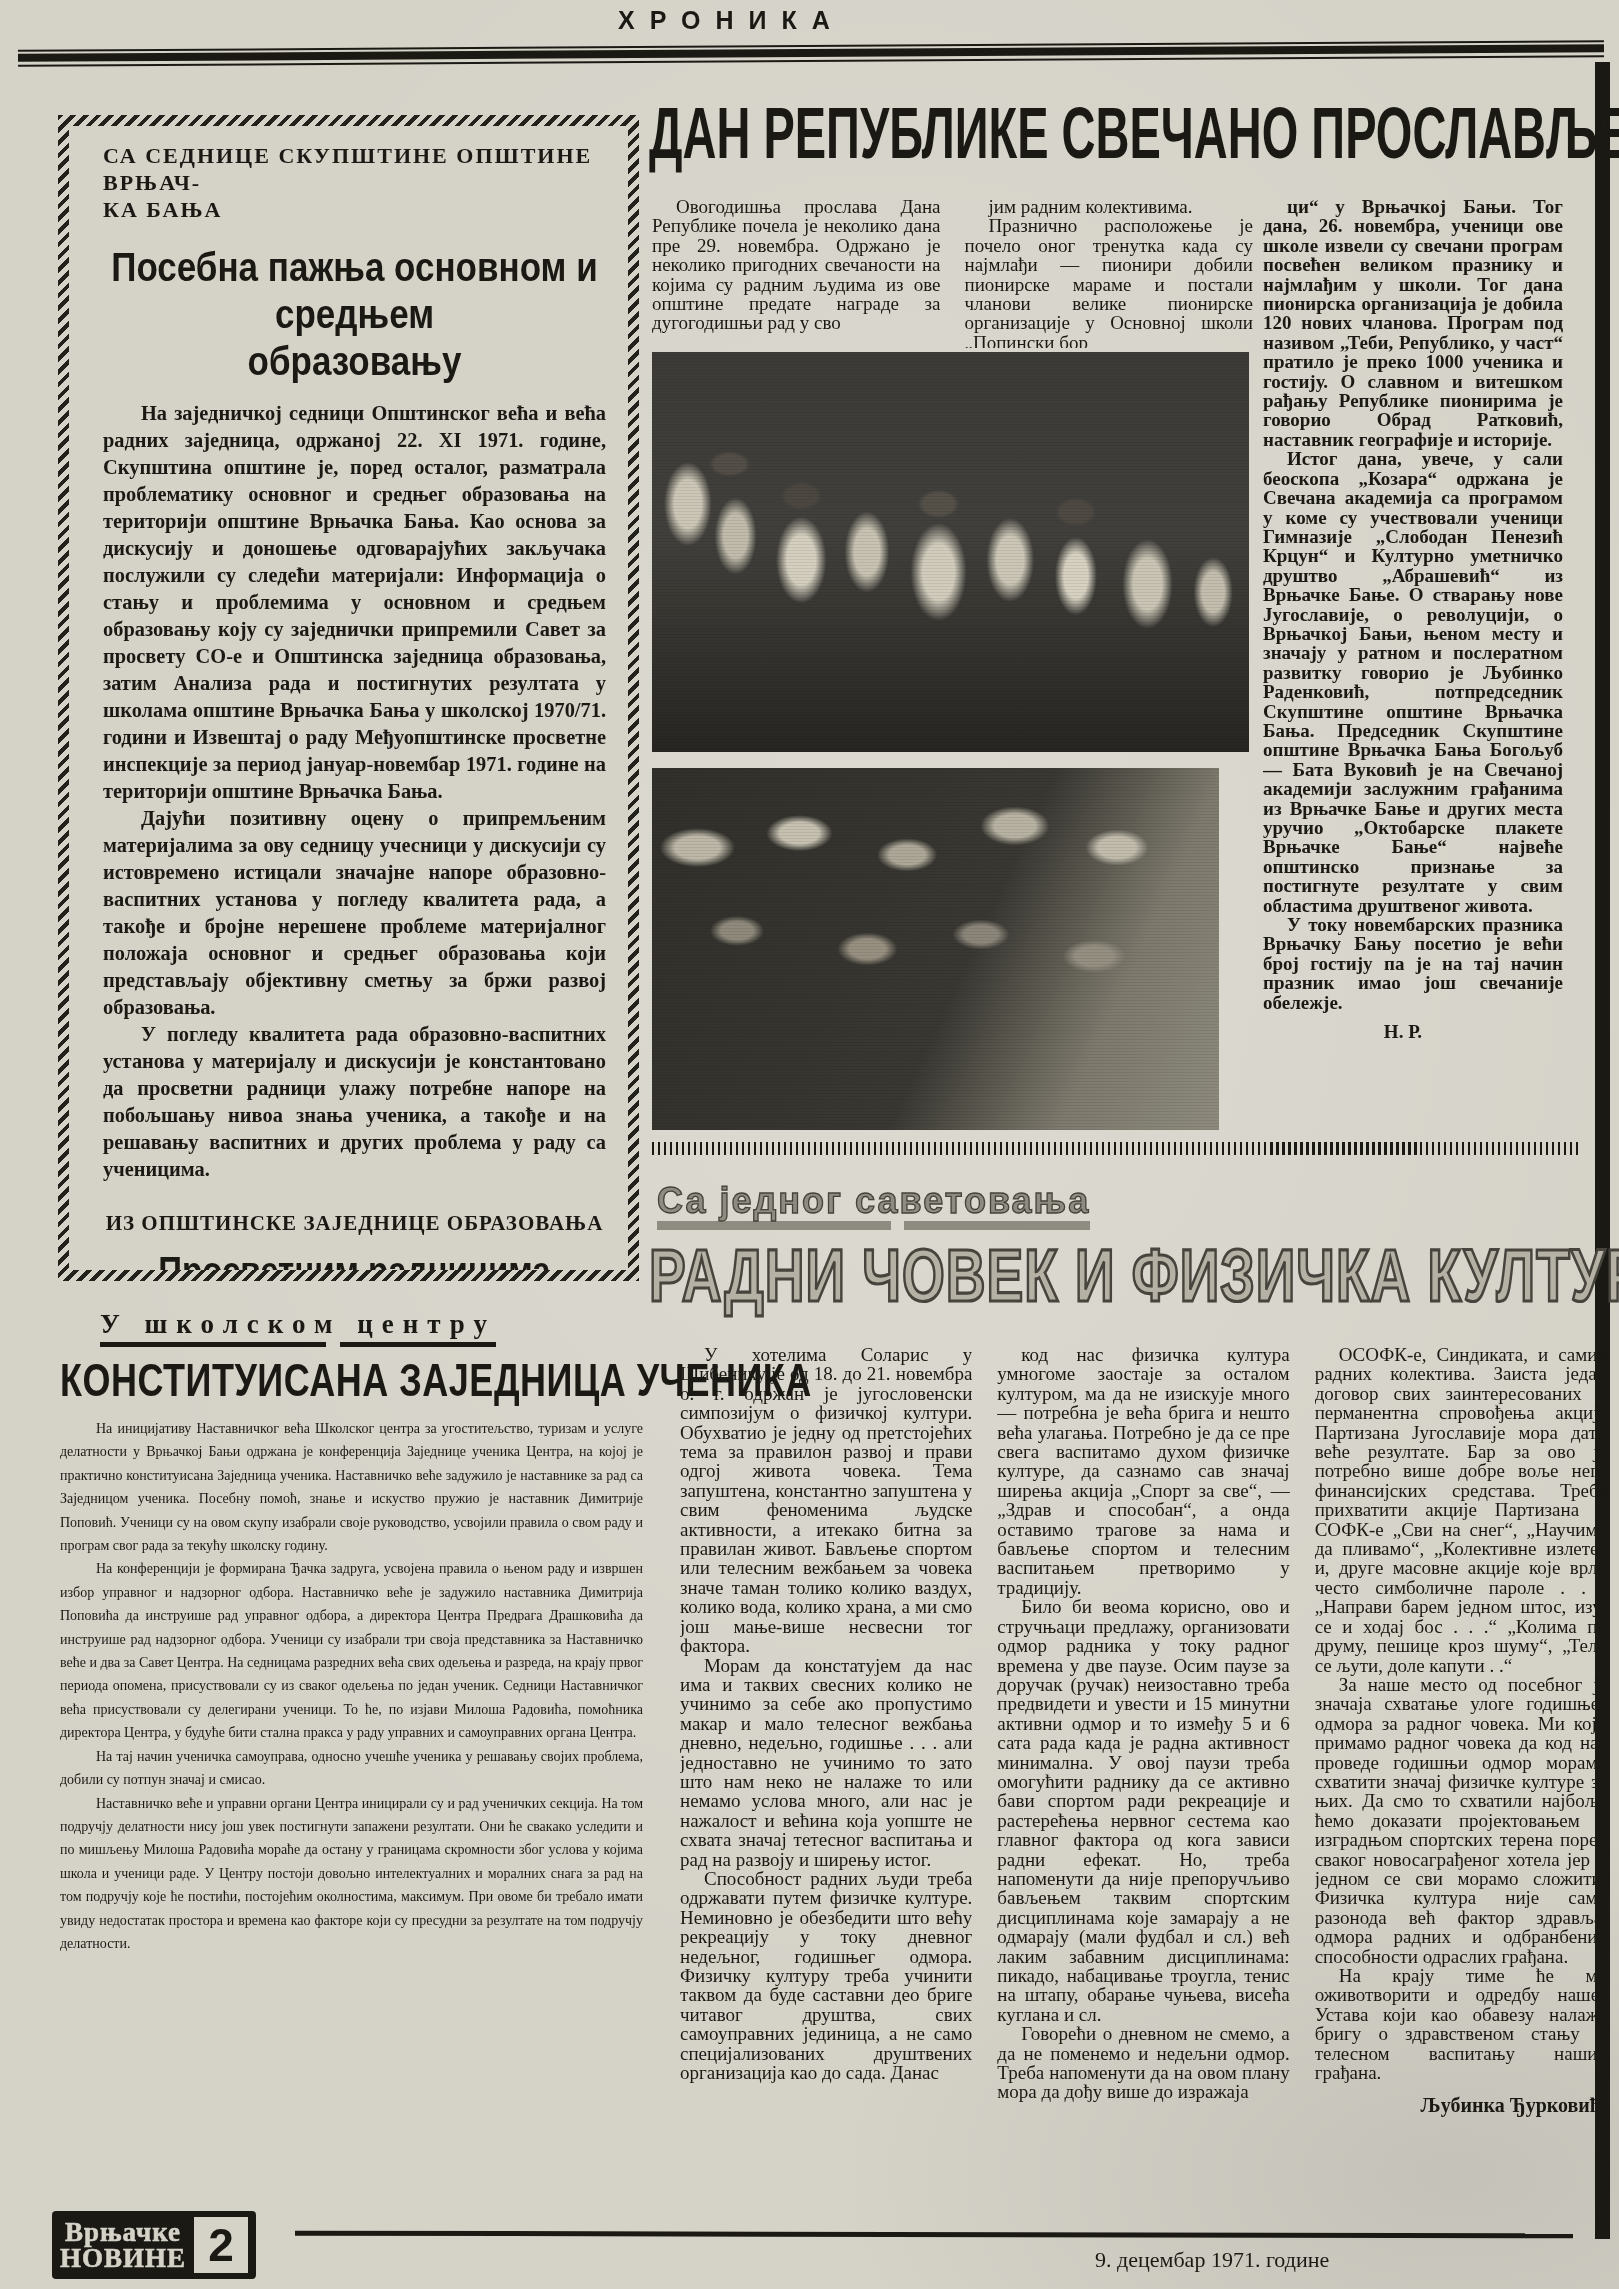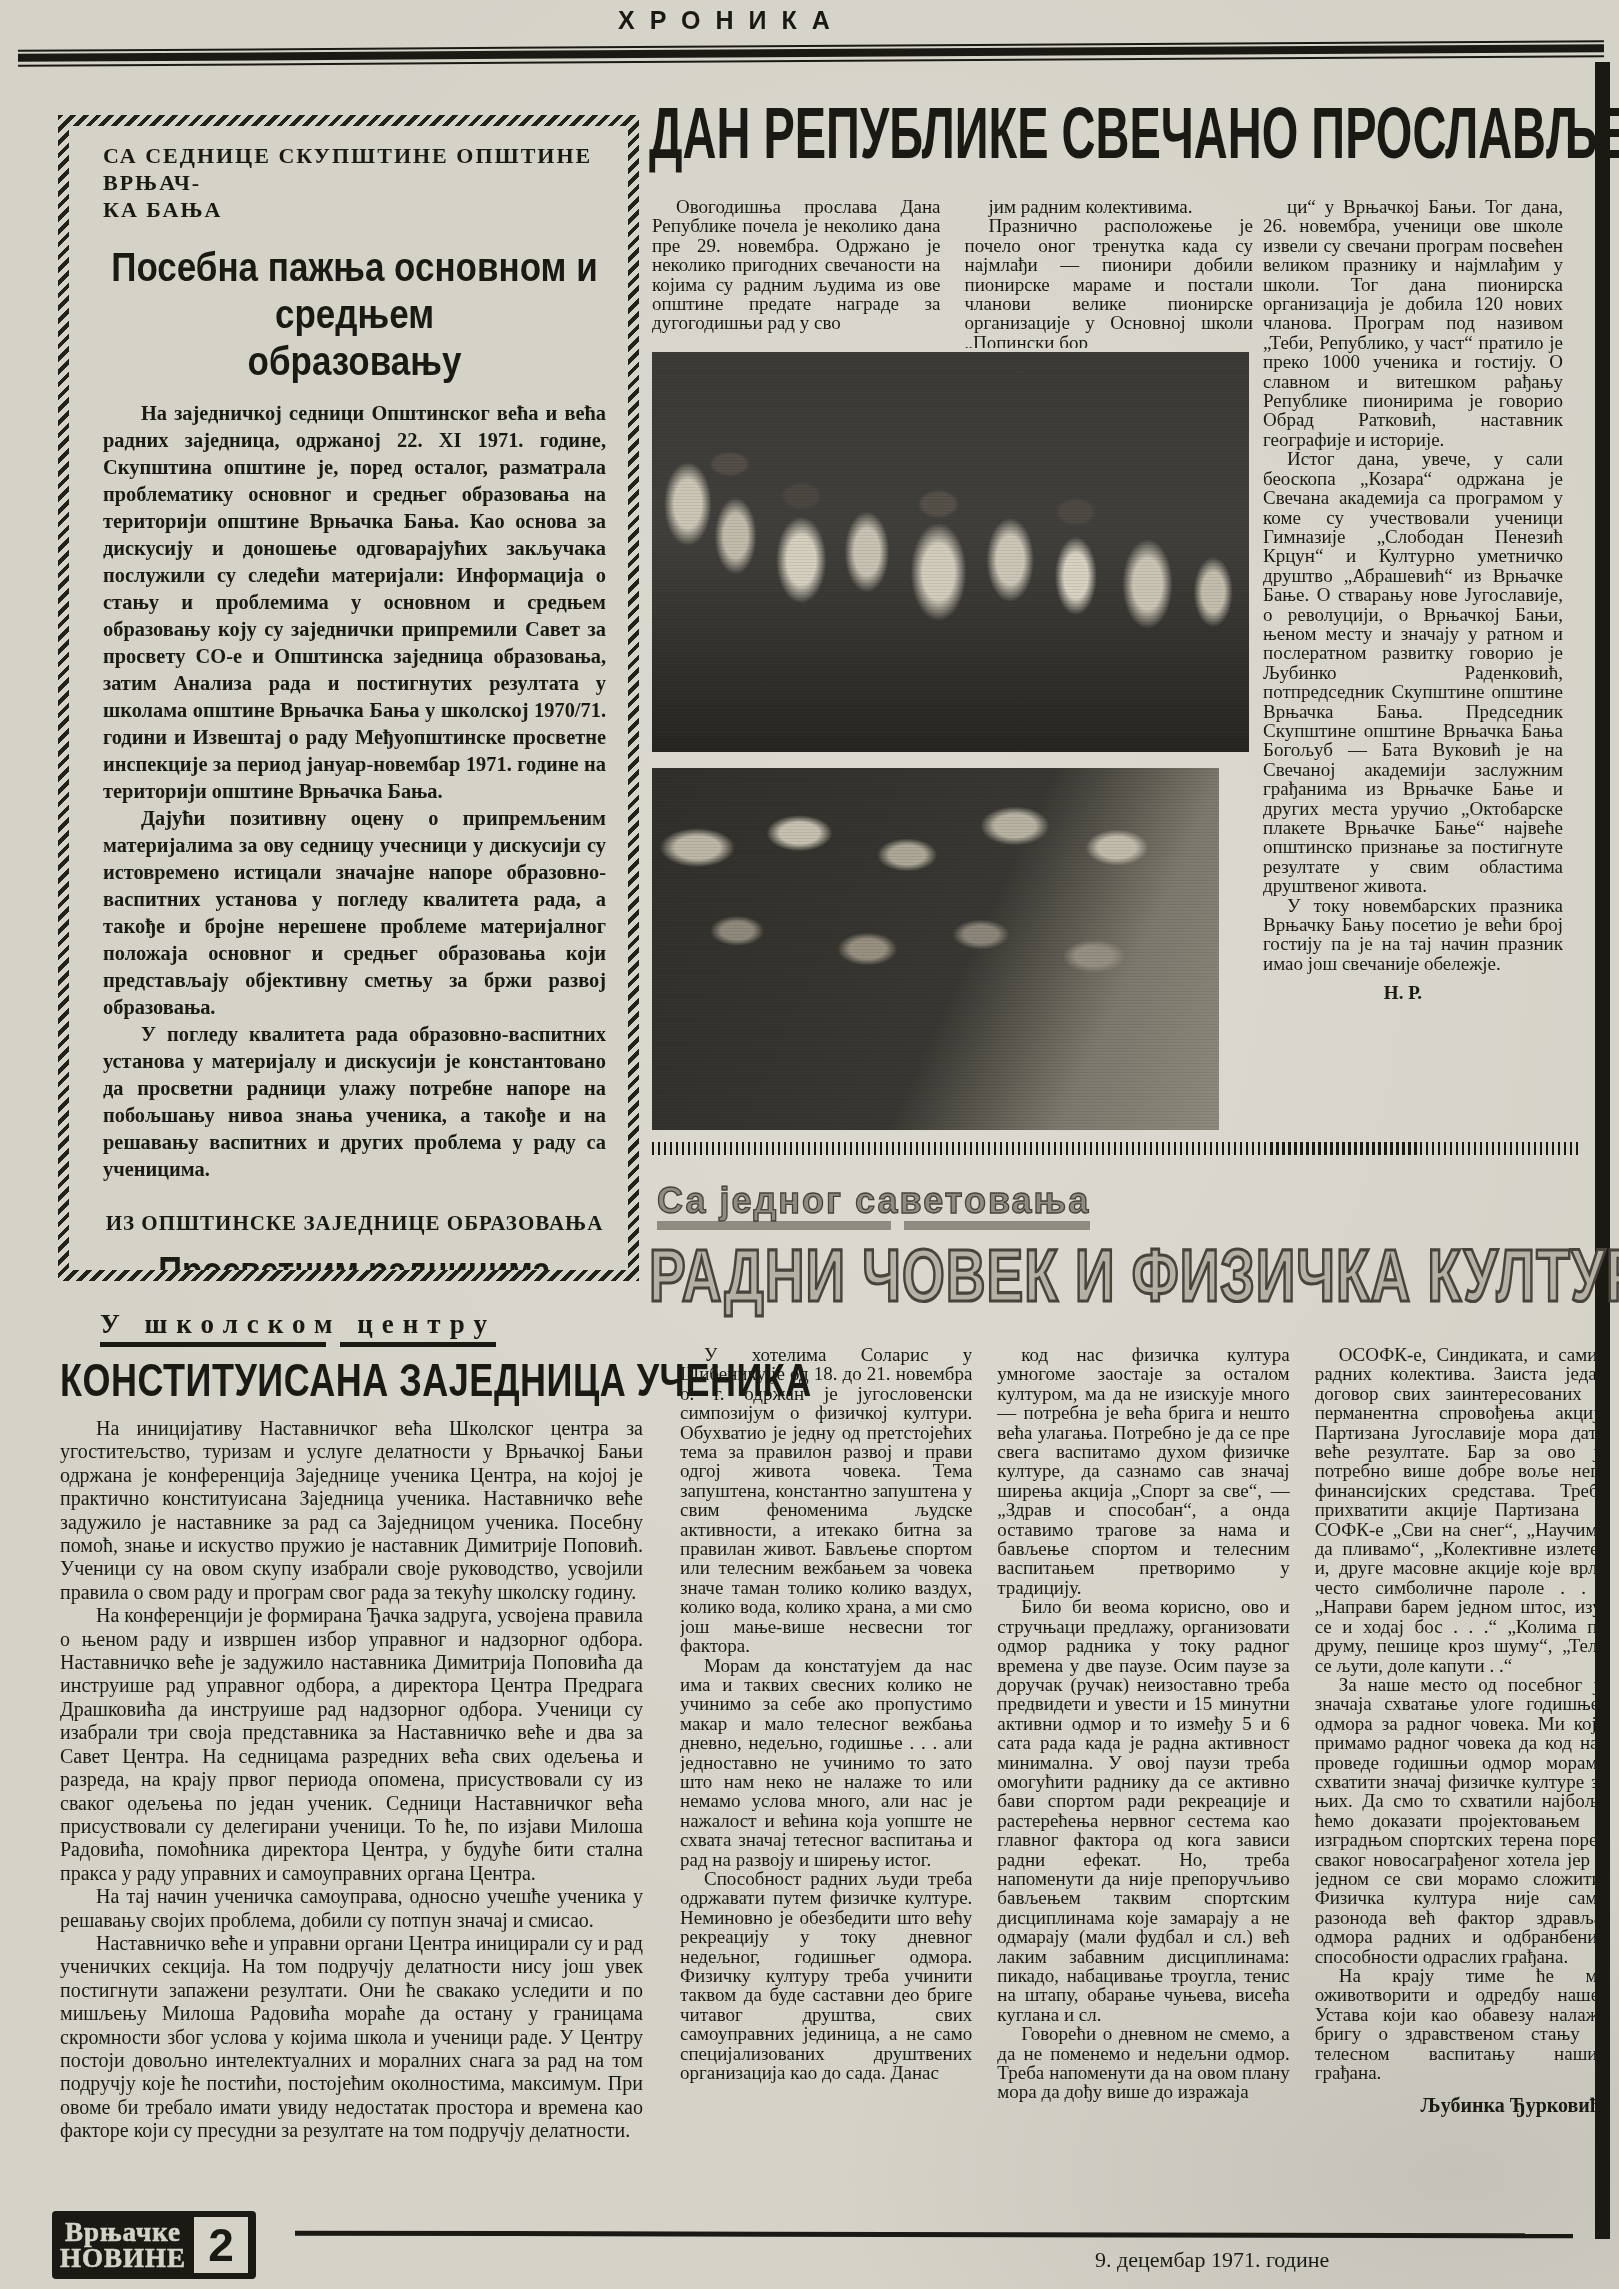--- a/index.html
+++ b/index.html
@@ -31,34 +31,34 @@
   .sec2-title{margin-top:12px;text-align:center;font-family:"Liberation Sans",sans-serif;font-weight:bold;
     font-size:33px;transform:scaleY(1.2);transform-origin:50% 0;}
 
   
   .school-kicker{position:absolute;left:100px;top:1309px;font-weight:bold;font-size:27px;letter-spacing:9px;
     padding-bottom:7px;
     background:linear-gradient(90deg,#1b1914 0 57%,transparent 57% 60.5%,#1b1914 60.5% 100%) bottom/100% 5px no-repeat;}
   .school-title{position:absolute;left:60px;top:1353px;width:582px;font-family:"Liberation Sans",sans-serif;
     font-weight:bold;font-size:36px;white-space:nowrap;transform:scaleY(1.3);transform-origin:0 0;letter-spacing:0.5px;}
   .school-body{position:absolute;left:60px;top:1417px;width:583px;height:792px;overflow:hidden;
-    font-size:20px;line-height:23.4px;text-align:justify;}
+    font-size:14px;line-height:23.4px;text-align:justify;}
   .school-body .para{margin:0;text-indent:36px;}
 
   
   .headline1{position:absolute;left:649px;top:90px;width:931px;font-family:"Liberation Sans",sans-serif;
     font-weight:bold;font-size:47px;white-space:nowrap;letter-spacing:0px;transform:scaleY(1.55);transform-origin:0 0;}
   .a1-wrap{position:absolute;left:652px;top:197px;width:927px;display:flex;gap:10px;}
   .a1-left{width:601px;flex:0 0 auto;}
   .a1-topcols{display:flex;gap:24px;height:151px;overflow:hidden;}
   .a1-col{width:289px;font-size:19px;line-height:19.4px;text-align:justify;}
   .a1-col .para{margin:0;text-indent:24px;}
   .a1-col .para:first-child{text-indent:24px;}
   .a1-col3{width:300px;height:876px;overflow:hidden;font-size:19px;line-height:19.4px;text-align:justify;}
-  .a1-col3 .para{margin:0;text-indent:24px;}
+  .a1-col3 .para{margin:0;text-indent:24px;font-weight:bold;}
   .a1-sig{text-align:center;font-weight:bold;font-size:19px;padding-right:20px;margin-top:10px;}
 
   .photo{position:relative;overflow:hidden;filter:contrast(1.05);}
   .photo1{width:597px;height:400px;margin-top:4px;
     background:
       radial-gradient(ellipse 34px 60px at 6% 38%, #c8c3b4 0 40%, transparent 70%),
       radial-gradient(ellipse 30px 55px at 14% 46%, #bdb8a9 0 40%, transparent 70%),
       radial-gradient(ellipse 26px 16px at 13% 28%, #55504a 0 60%, transparent 80%),
       radial-gradient(ellipse 36px 62px at 25% 52%, #d0cbbc 0 40%, transparent 70%),
       radial-gradient(ellipse 26px 18px at 25% 36%, #4e4a44 0 60%, transparent 80%),

